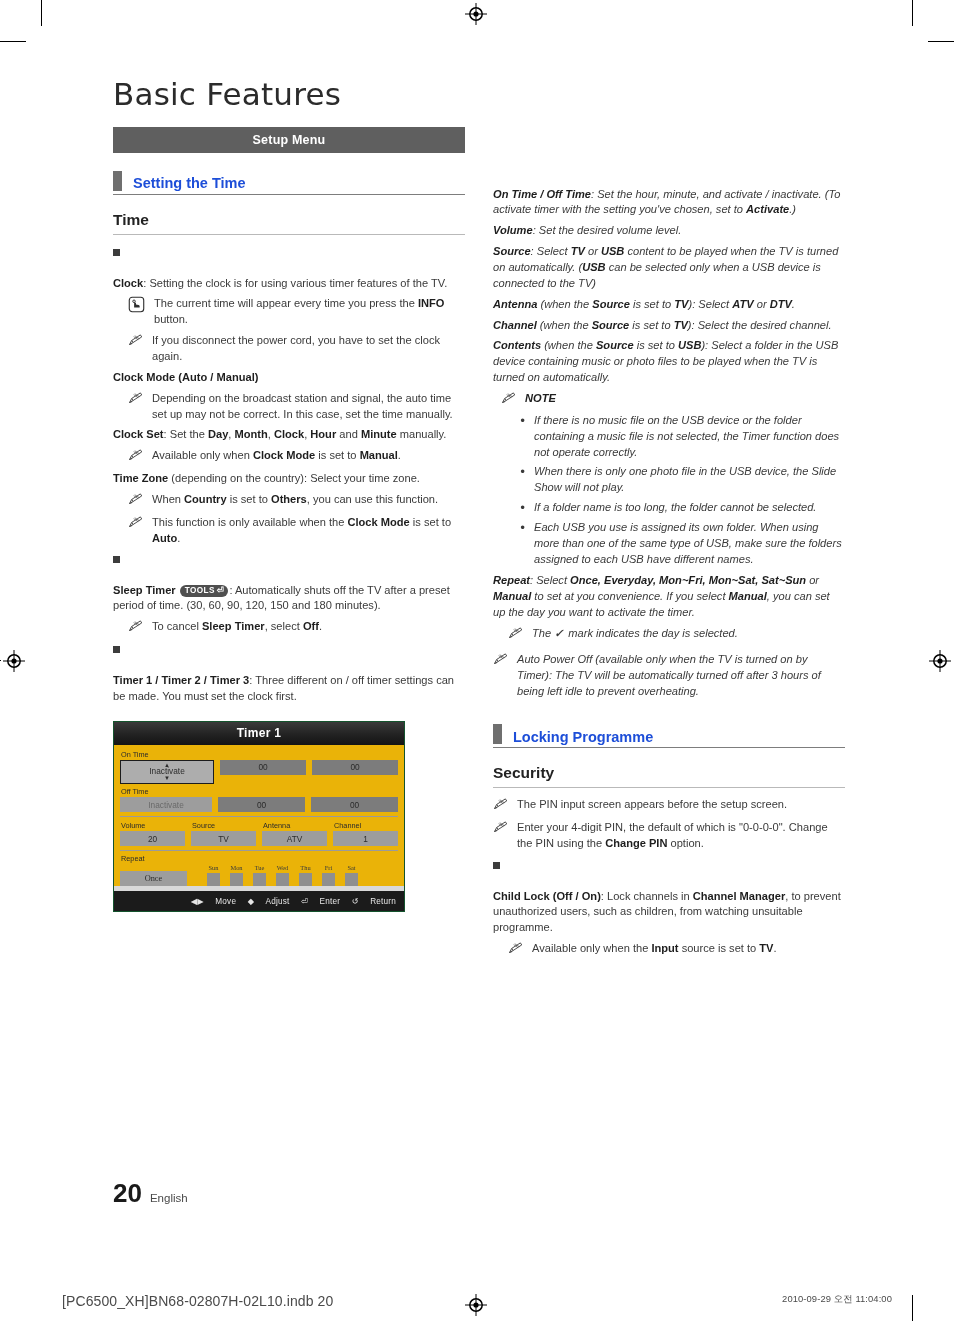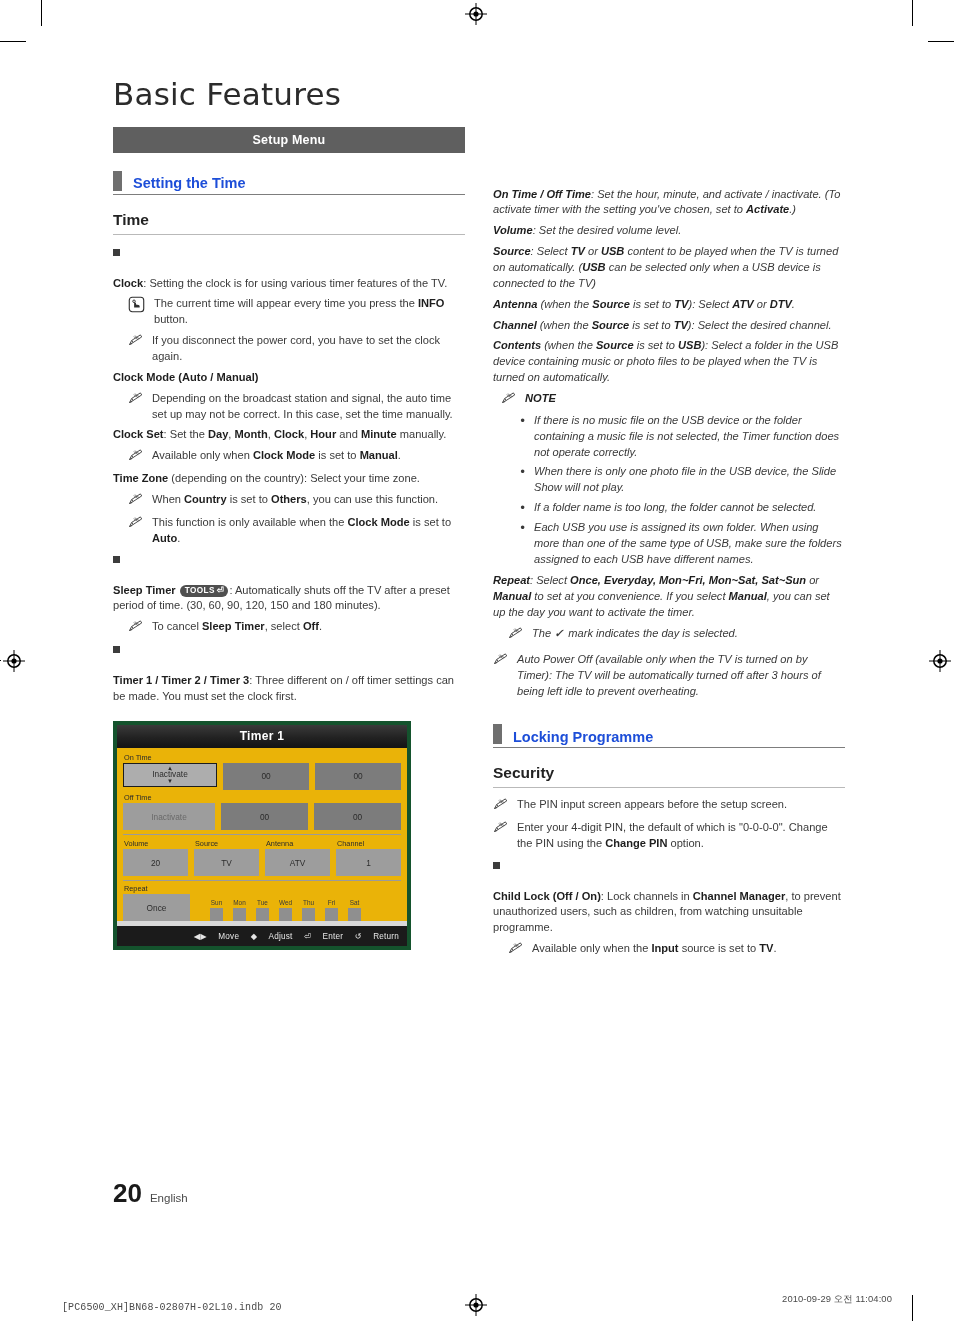--- a/index.html
+++ b/index.html
@@ -79,33 +79,33 @@
     background:#4f4f4f;color:#fff;border-radius:6px;
     font-size:8.2px;font-weight:bold;letter-spacing:.4px;
     padding:1px 4px 1px 5px;vertical-align:1px;margin:0 1px;
     line-height:1.25;
   }
   .tools .glyph{font-size:8.5px;line-height:1;}
 
   .chk{display:inline-block;width:11px;font-weight:bold;}
 
   
-  .osd{width:290px;margin:16px 0 0 0;background:#d9d9d9;border:4px solid #14532d;}
+  .osd{width:290px;margin:16px 0 0 0;background:#d9d9d9;border:1px solid #14532d;}
   .osd-title{
     background:linear-gradient(180deg,#3a3a3a 0%,#222 55%,#141414 100%);
     color:#fff;text-align:center;font-size:12px;font-weight:bold;
     padding:4px 0 5px 0;letter-spacing:.3px;
   }
   .osd-body{padding:4px 6px 0 6px;background:#eab308;}
   .osd-lbl{font-size:7.3px;color:#2b2b2b;margin:1px 0 1px 1px;line-height:1.25;}
   .osd-row{display:flex;gap:6px;margin-bottom:3px;}
   .cell{
     background:#9d9d9d;color:#2d2d2d;font-size:8.3px;
     display:flex;align-items:center;justify-content:center;
-    height:27px;text-align:center;
+    height:15px;text-align:center;
   }
   .cell.dark{background:#7c7c7c;color:#2b2b2b;}
   .cell.sel{
     background:#adadad;border:1.6px solid #1c1c1c;position:relative;
     flex-direction:column;gap:0;height:22px;
   }
   .cell.sel .arw{font-size:6px;line-height:4px;color:#2a2a2a;}
   .cell.sel .val{font-size:8.3px;line-height:9px;}
   .cell.dim{color:#6a6a6a;}
   .c-a{width:92px;}
@@ -123,21 +123,21 @@
   }
   .osd-foot span{margin-left:9px;white-space:nowrap;}
 
   
   .pageno{position:absolute;left:113px;top:1180px;display:flex;align-items:baseline;gap:8px;}
   .pageno .num{font-size:26px;font-weight:bold;color:#1a1a1a;line-height:1;}
   .pageno .lang{font-size:11.5px;color:#4a4a4a;}
 
   
   .botbar{position:absolute;left:0;top:1285px;width:954px;height:36px;}
-  .botbar .l{position:absolute;left:62px;top:17px;font-size:10px;color:#4a4a4a;letter-spacing:.1px;font-family:Liberation Mono, monospace;}
+  .botbar .l{position:absolute;left:62px;top:8px;font-size:14px;color:#4a4a4a;letter-spacing:.1px;font-family:Liberation Sans, sans-serif;}
   .botbar .r{position:absolute;right:62px;top:8px;font-size:9.4px;color:#4a4a4a;letter-spacing:.1px;}
 </style>
 </head>
 <body>
 
 <div class="page">
 
   <div class="cmark" style="left:41px;top:0;width:1.4px;height:26px;"></div>
   <div class="cmark" style="left:0;top:41px;width:26px;height:1.4px;"></div>
   <div class="cmark" style="right:41px;top:0;width:1.4px;height:26px;"></div>
@@ -344,21 +344,21 @@
             <div class="osd-row">
               <div class="cell q">20</div>
               <div class="cell q">TV</div>
               <div class="cell q">ATV</div>
               <div class="cell q">1</div>
             </div>
 
             <div class="osd-div"></div>
 
             <div class="osd-lbl">Repeat</div>
-            <div class="osd-row" style="align-items:flex-end;">
+            <div class="osd-row" style="align-items:flex-end;font-family:Liberation Serif, serif;">
               <div class="cell q">Once</div>
               <div class="days">
                 <div class="day">
                     <div class="dn">Sun</div>
                     <div class="db"></div>
                   </div>
                 <div class="day">
                     <div class="dn">Mon</div>
                     <div class="db"></div>
                   </div>

